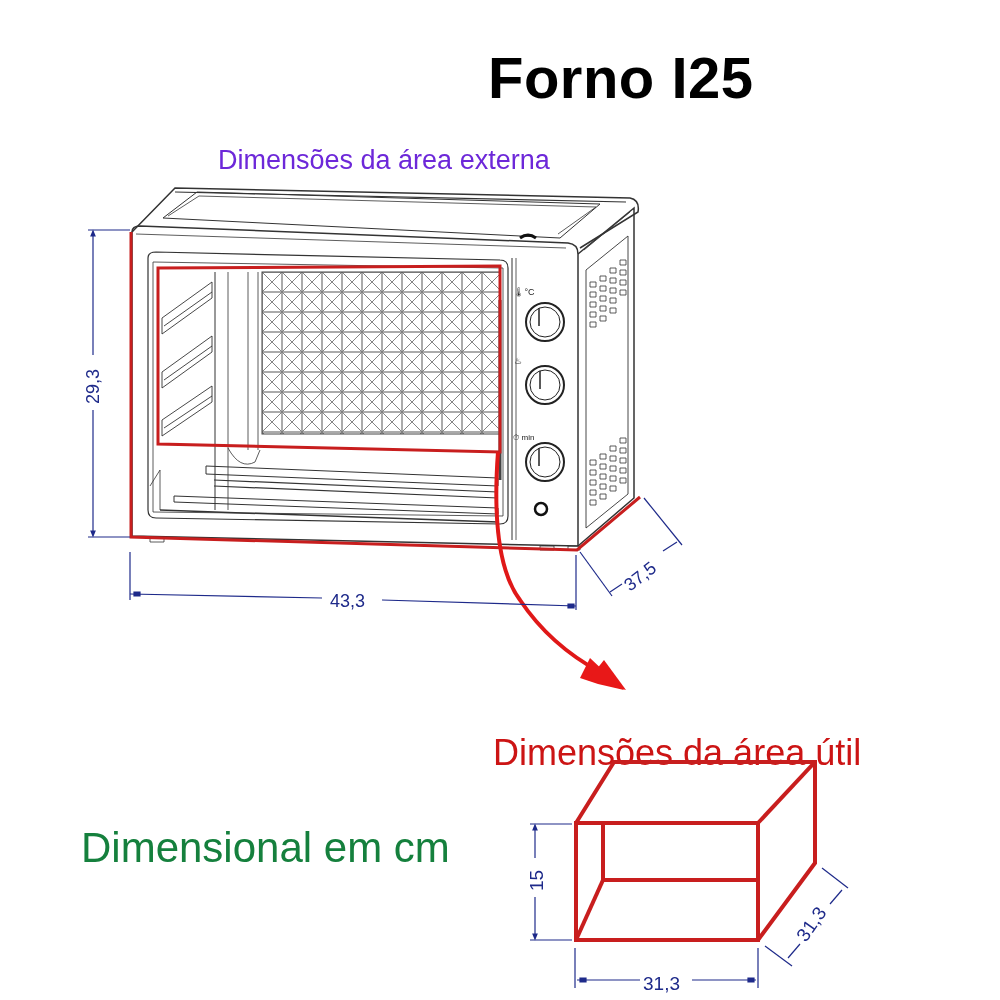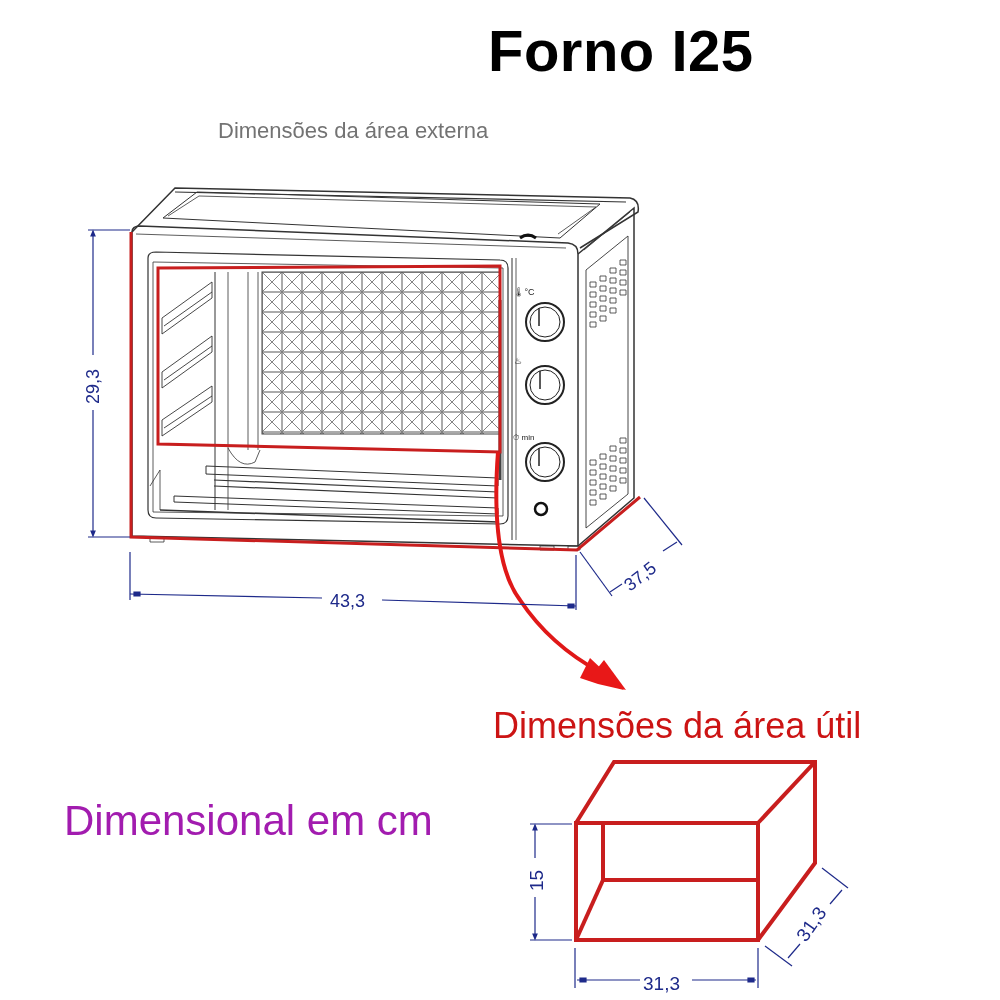--- a/index.html
+++ b/index.html
@@ -1,21 +1,21 @@
 <!DOCTYPE html>
 <html><head>
 <meta charset="utf-8">
 <style>
   html, body { margin: 0; padding: 0; background: #ffffff; }
   body { width: 1000px; height: 1000px; position: relative; overflow: hidden; font-family: "Liberation Sans", sans-serif; }
-  .abs { position: absolute; }
+  .abs { position: absolute; margin-top: 27px; }
   #title { left: 488px; top: 22px; font-size: 58px; font-weight: bold; color: #000; letter-spacing: 0.5px; white-space: nowrap; line-height: 1; }
-  #ext-label { left: 218px; top: 120px; font-size: 22px; color: #737373; white-space: nowrap; line-height: 1; }
+  #ext-label { left: 218px; top: 120px; font-size: 27px; color: #6d28d9; white-space: nowrap; line-height: 1; }
   #int-label { left: 493px; top: 708px; font-size: 36px; color: #cc1414; white-space: nowrap; line-height: 1; }
-  #units-label { left: 64px; top: 800px; font-size: 42px; color: #a21caf; white-space: nowrap; line-height: 1; }
+  #units-label { left: 81px; top: 800px; font-size: 42px; color: #15803d; white-space: nowrap; line-height: 1; }
   svg#drawing { position: absolute; left: 0; top: 0; }
   .dimtxt { font-family: "Liberation Sans", sans-serif; fill: #1e2a8a; }
 </style>
 </head>
 <body>
 
 <div id="title" class="abs">Forno I25</div>
 <div id="ext-label" class="abs">Dimensões da área externa</div>
 <div id="int-label" class="abs">Dimensões da área útil</div>
 <div id="units-label" class="abs">Dimensional em cm</div>

